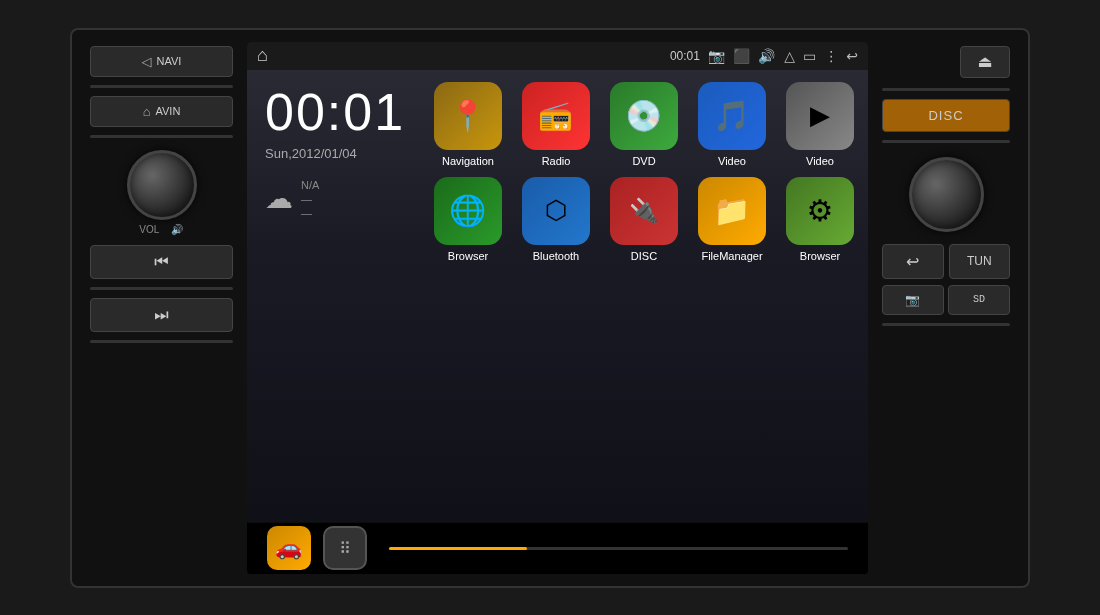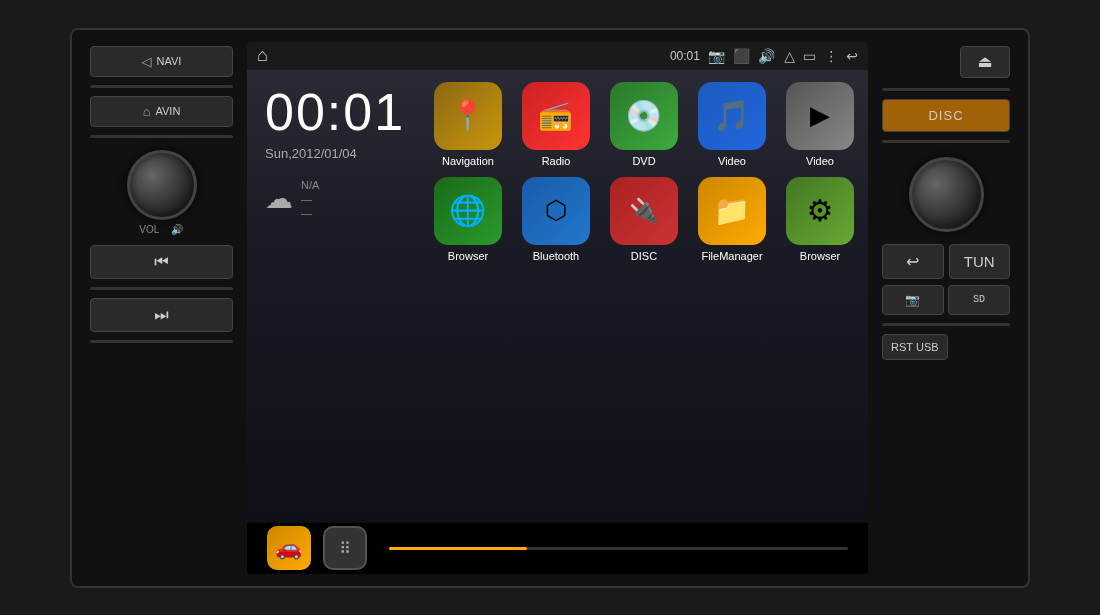--- a/index.html
+++ b/index.html
@@ -523,28 +523,22 @@
   <div class="right-panel">
     <div style="display:flex; width:100%; justify-content:flex-end; margin-bottom:2px;">
       <div class="btn-eject">⏏</div>
     </div>
     <div class="slot-line"></div>
     <div class="btn-disc">DISC</div>
     <div class="slot-line"></div>
     <div class="right-knob"></div>
     <div class="right-nav-btns">
       <div class="nav-btn">↩</div>
-      <div class="nav-btn" style="font-size:15px;">TUN</div>
+      <div class="nav-btn" style="font-size:12px;">TUN</div>
     </div>
     <div class="right-action-row">
       <div class="right-small-btn">📷</div>
       <div class="right-small-btn" style="font-size:10px;font-family:Liberation Mono, monospace;">SD</div>
     </div>
     <div class="slot-line"></div>
-    <div class="right-rst-row">
-      <div class="rst-btn">
-        <span>RST</span>
-        <span style="font-size:11px;">USB</span>
-      </div>
-    </div>
   </div>
 
 </div>
 
 </body></html>

